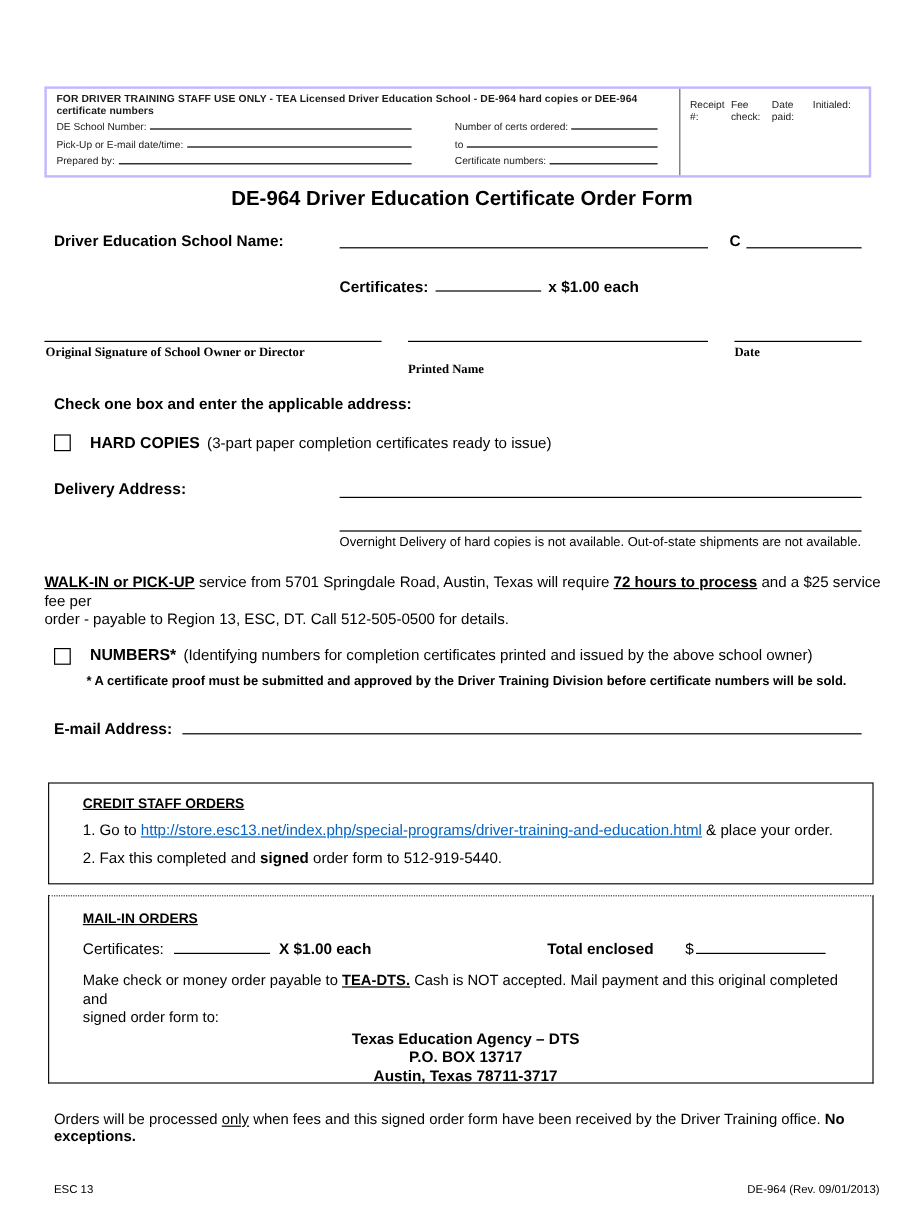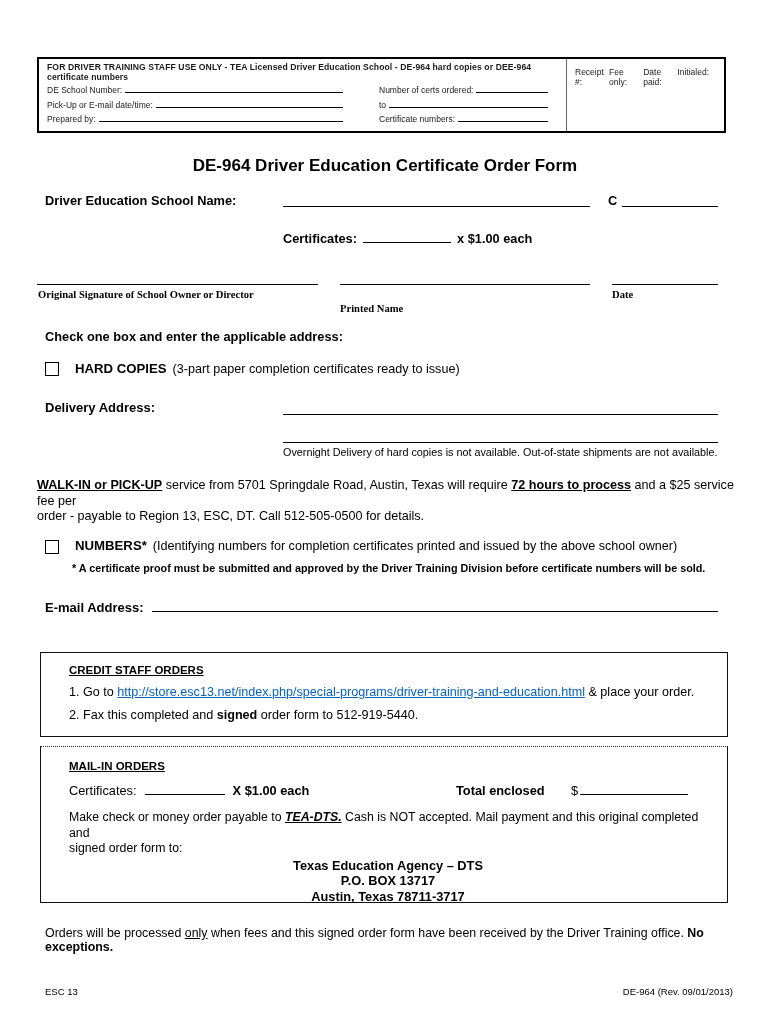--- a/index.html
+++ b/index.html
@@ -4,21 +4,21 @@
 <style>
   html,body{margin:0;padding:0;background:#fff;}
   .page{position:relative;width:770px;height:1024px;background:#fff;color:#000;
         font-family:"Liberation Sans","DejaVu Sans",sans-serif;overflow:hidden;}
   .b{font-weight:bold;}
   .u{text-decoration:underline;}
   .fill{display:inline-block;border-bottom:1px solid #000;}
   .hline{position:absolute;height:0;border-bottom:1.5px solid #000;}
 
   
-  .staff-box{position:absolute;left:37px;top:57px;width:689px;height:76px;border:2px solid #000000;
+  .staff-box{position:absolute;left:37px;top:72px;width:689px;height:76px;border:2px solid #c4b5fd;
              display:flex;box-sizing:border-box;font-size:8.5px;color:#1a1a1a;background:#fff;}
   .staff-main{flex:1;display:flex;flex-direction:column;padding:3px 6px 5px 8px;box-sizing:border-box;min-width:0;}
   .srow{flex:1;display:flex;align-items:center;}
   .staff-header{font-weight:bold;font-size:8.6px;letter-spacing:.1px;}
   .scell-a{width:296px;display:flex;align-items:baseline;}
   .scell-b{flex:1;display:flex;align-items:baseline;margin-left:36px;padding-right:12px;}
   .scell-a .fill,.scell-b .fill{flex:1;height:8px;margin-left:3px;}
   .staff-side{width:158px;border-left:1px solid #666;display:flex;flex-direction:row;
               padding:3px 10px 5px 8px;box-sizing:border-box;}
   .staff-side .srow{align-items:baseline;padding-top:4px;}
@@ -61,21 +61,21 @@
 
   .mail-box{position:absolute;top:746px;left:40px;width:688px;height:157px;border:1.5px solid #111;
             border-top:1.5px dotted #333;box-sizing:border-box;padding:13px 20px 0 28px;}
   .mail-cert-row{position:relative;margin-top:11px;font-size:12.8px;height:17px;}
   .mail-cert-row .fill{width:80px;height:11px;margin:0 8px;}
   .mail-unit{font-weight:bold;}
   .mail-total{position:absolute;left:387px;top:0;font-weight:bold;}
   .mail-dollar{position:absolute;left:502px;top:0;}
   .mail-dollar .fill{width:108px;height:11px;margin-left:2px;border-bottom:1.5px solid #000;}
   .mail-para{margin-top:10px;font-size:12.3px;line-height:15.5px;}
-  .payee{font-weight:bold;font-style:italic;text-decoration:underline;}
+  .payee{font-weight:bold;text-decoration:underline;}
   .mail-address{text-align:center;font-weight:bold;font-size:12.8px;line-height:15.5px;margin-top:1px;}
 
   .processing-note{position:absolute;top:926px;left:45px;width:690px;font-size:12.4px;}
 
   .footer-left{position:absolute;top:986px;left:45px;font-size:9.5px;}
   .footer-right{position:absolute;top:986px;right:37px;font-size:9.5px;}
 </style>
 </head>
 <body>
 
@@ -116,21 +116,21 @@
           <span class="fill"></span>
         </span>
       </div>
     </div>
     <div class="staff-side">
       <div class="srow">
         <span>Receipt #:</span>
         <span class="fill"></span>
       </div>
       <div class="srow">
-        <span>Fee only:</span>
+        <span>Fee check:</span>
         <span class="fill"></span>
       </div>
       <div class="srow">
         <span>Date paid:</span>
         <span class="fill"></span>
       </div>
       <div class="srow">
         <span>Initialed:</span>
         <span class="fill"></span>
       </div>

